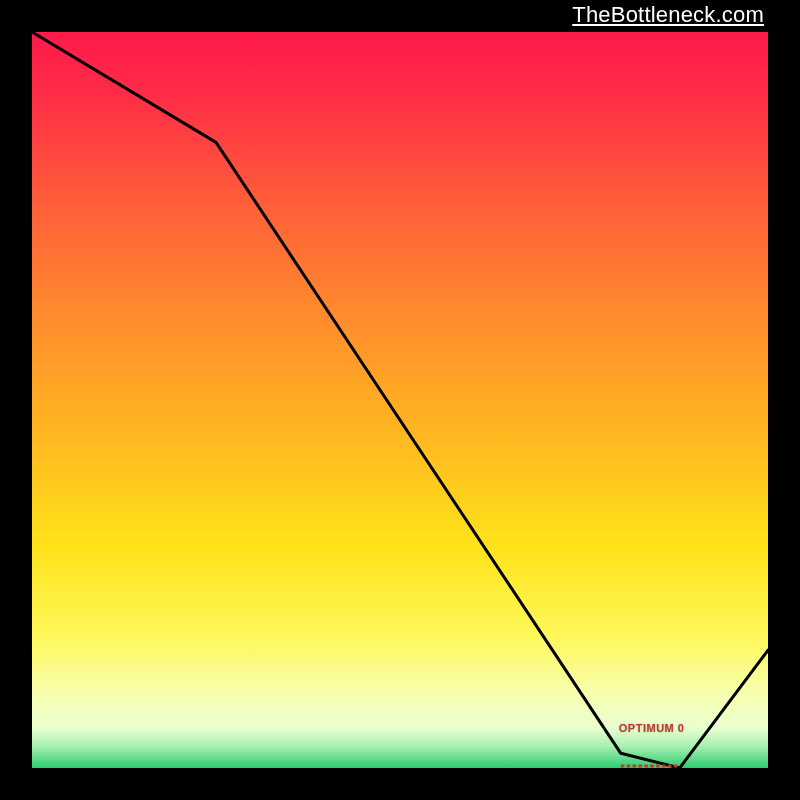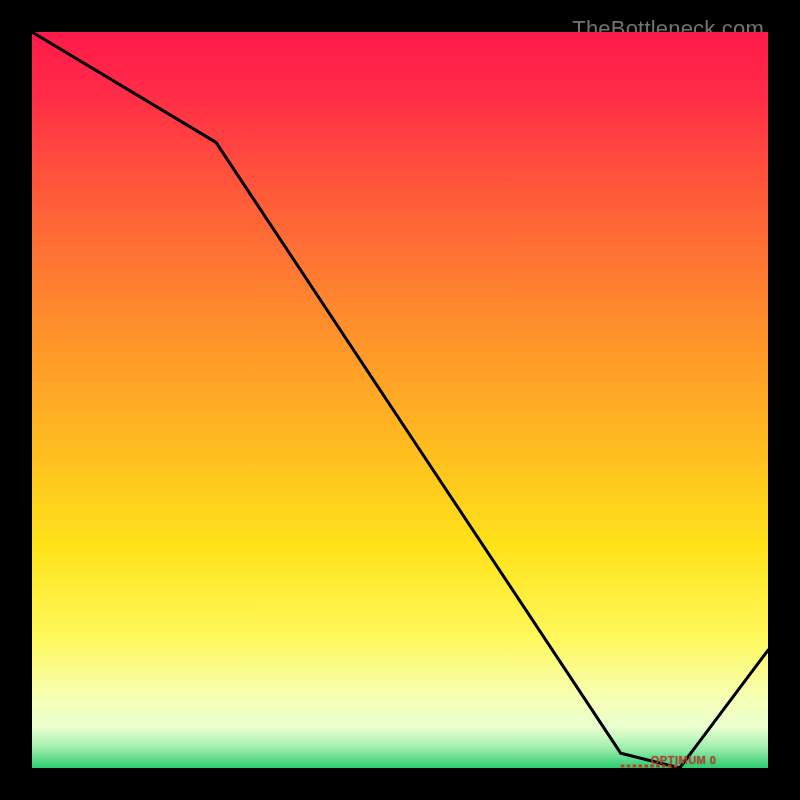--- a/index.html
+++ b/index.html
@@ -22,22 +22,22 @@
   .plot {
     position: absolute;
     left: 0;
     top: 0;
     width: 736px;
     height: 736px;
   }
   .attribution {
     position: absolute;
     right: 36px;
-    top: 16px;
-    color: #737373;
+    top: 2px;
+    color: #ffffff;
     font-size: 22px;
     font-weight: 500;
     letter-spacing: 0.2px;
     text-decoration: underline;
   }
   .baseline-label {
     position: absolute;
     font-size: 11px;
     font-weight: 700;
     letter-spacing: 0.5px;
@@ -77,14 +77,14 @@
         <line x1="606.5" x2="610.0" y1="734.0" y2="734.0" stroke="#c0392b" stroke-width="3"></line>
         <line x1="612.4" x2="615.9" y1="734.0" y2="734.0" stroke="#c0392b" stroke-width="3"></line>
         <line x1="618.2" x2="621.8" y1="734.0" y2="734.0" stroke="#c0392b" stroke-width="3"></line>
         <line x1="624.1" x2="627.7" y1="734.0" y2="734.0" stroke="#c0392b" stroke-width="3"></line>
         <line x1="630.0" x2="633.5" y1="734.0" y2="734.0" stroke="#c0392b" stroke-width="3"></line>
         <line x1="635.9" x2="639.4" y1="734.0" y2="734.0" stroke="#c0392b" stroke-width="3"></line>
         <line x1="641.8" x2="645.3" y1="734.0" y2="734.0" stroke="#c0392b" stroke-width="3"></line>
       </g>
   </svg>
 
-  <div class="baseline-label" id="optlabel" style="left: 586.8px; top: 722px; margin-left: 32px;">OPTIMUM 0</div>
+  <div class="baseline-label" id="optlabel" style="left: 586.8px; top: 690px;">OPTIMUM 0</div>
 </div>
 
 </body></html>

